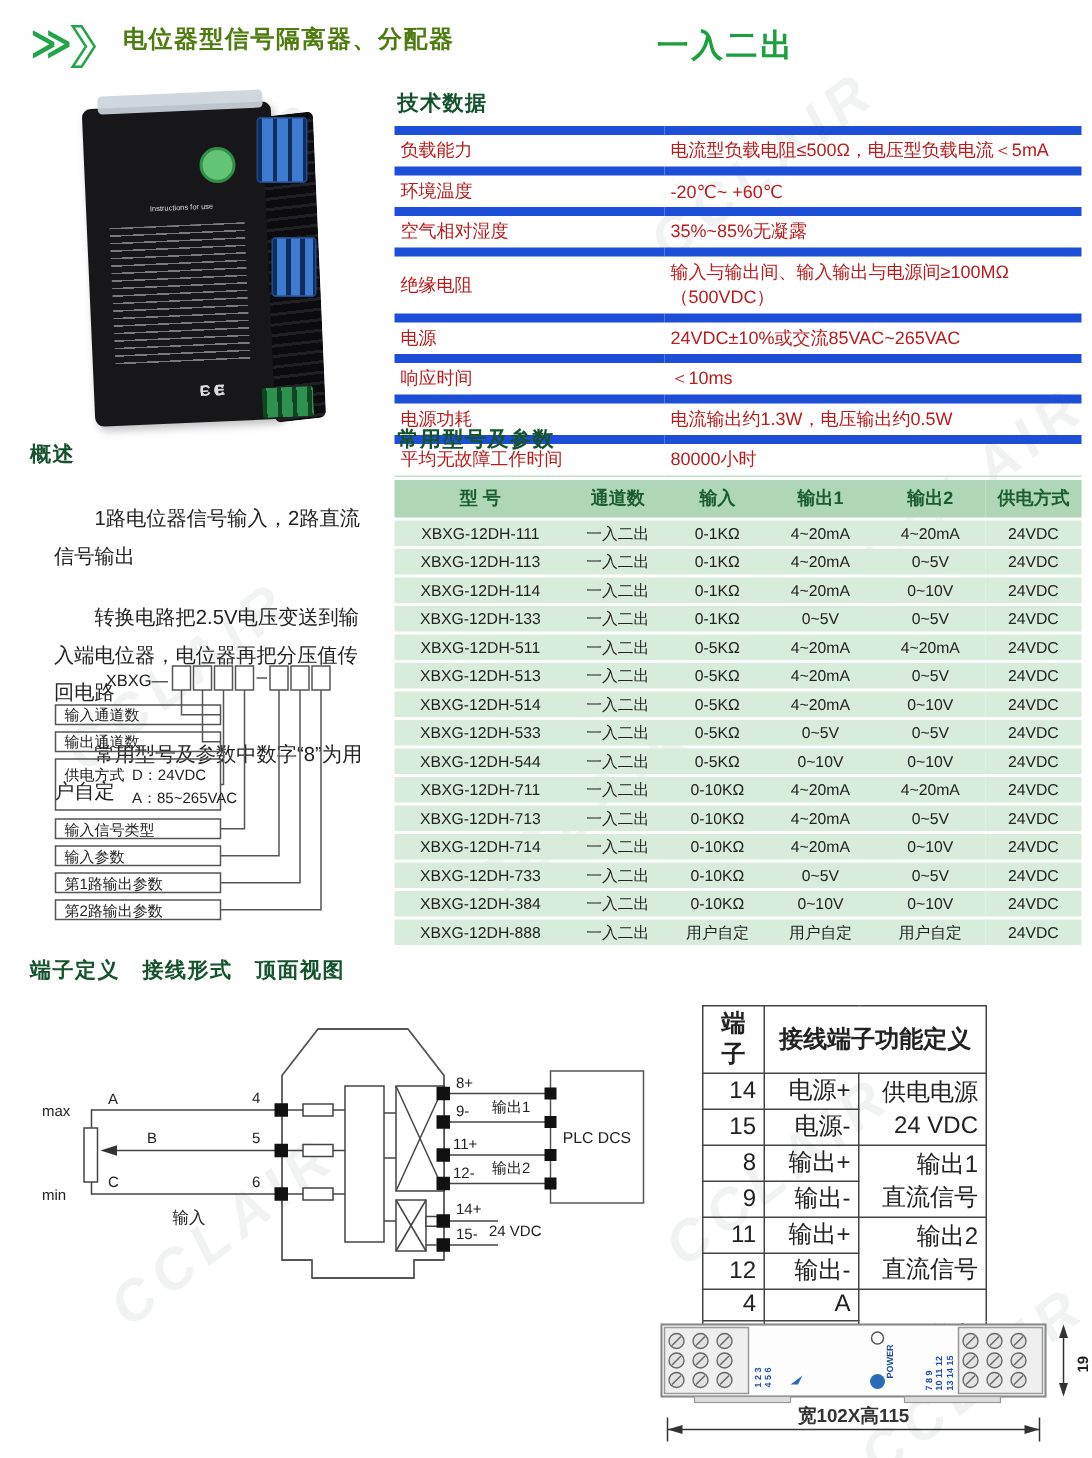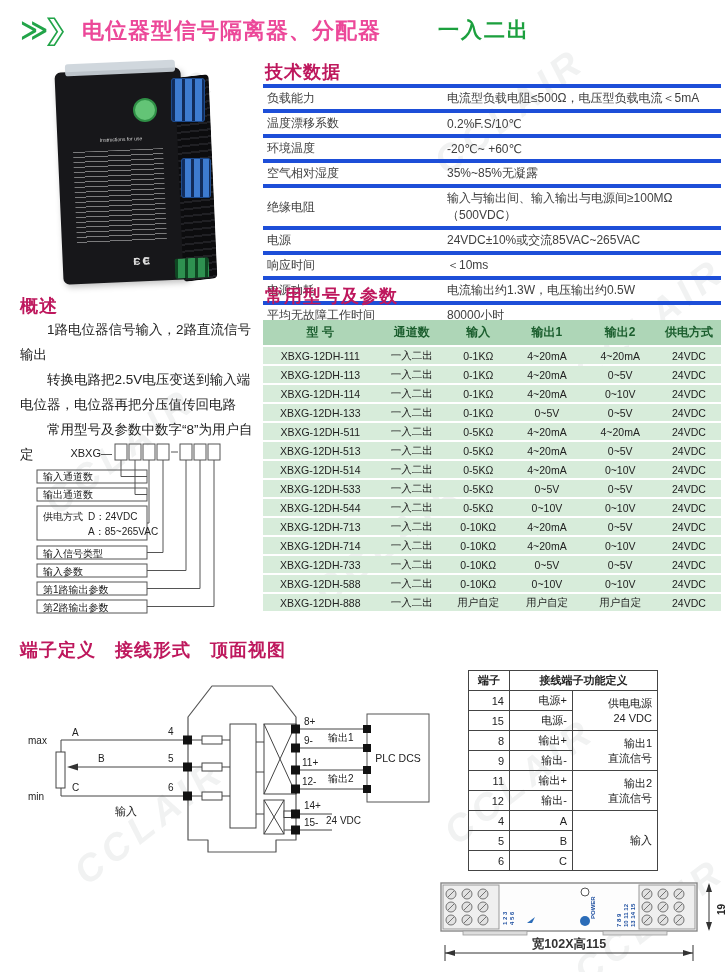--- a/index.html
+++ b/index.html
@@ -4,40 +4,40 @@
 <style>
   html,body{margin:0;padding:0}
   body{width:728px;height:972px;position:relative;background:#fff;
        font-family:"Liberation Sans","DejaVu Sans",sans-serif;color:#222;overflow:hidden}
   .wm{position:absolute;color:rgba(185,190,188,.20);font-weight:bold;font-style:italic;
       font-size:38px;letter-spacing:6px;transform:rotate(-38deg);pointer-events:none;user-select:none}
   
   .hdr{position:absolute;left:0;top:12px;width:728px;height:40px}
   .chev{position:absolute;left:20px;top:2px;font-size:27px;font-weight:bold;color:#22a449;letter-spacing:-4px}
   .chev .o{color:#fff;-webkit-text-stroke:1.6px #22a449}
-  .title{position:absolute;left:82px;top:4px;font-size:22px;font-weight:bold;color:#ec4899;letter-spacing:1px}
+  .title{position:absolute;left:82px;top:4px;font-size:16px;font-weight:bold;color:#4d7c0f;letter-spacing:1px}
   .subtitle{position:absolute;left:438px;top:4px;font-size:21px;font-weight:bold;color:#1ca03e;letter-spacing:2px}
   
-  .sec{position:absolute;font-size:18px;font-weight:bold;color:#be185d;letter-spacing:1px}
+  .sec{position:absolute;font-size:14px;font-weight:bold;color:#14532d;letter-spacing:1px}
   
   .tech{position:absolute;left:263px;top:84px;width:458px;border-collapse:collapse;font-size:12px}
-  .tech td{border-top:4px solid #1d4ed8;border-bottom:1px solid #bfe0c6;padding:2px 4px;height:14px;color:#404040}
+  .tech td{border-top:6px solid #1d4ed8;border-bottom:1px solid #bfe0c6;padding:2px 4px;height:14px;color:#b91c1c}
   .tech td.spec-label{width:172px}
   
   .ovw{position:absolute;left:20px;top:318px;width:240px;font-size:13.5px;line-height:1.85;color:#222}
-  .ovw p{margin:0;text-indent:2em}
+  .ovw p{margin:16px;text-indent:2em}
   
   .models{position:absolute;left:263px;top:318px;width:458px;border-collapse:separate;border-spacing:0 2px;font-size:10.5px}
   .models th{background:#aed6b7;color:#1b5e2e;font-size:12px;font-weight:bold;padding:4px 2px}
   .models td{background:#d7ecda;text-align:center;padding:1.5px 2px;color:#222}
   .models th:nth-child(1){width:25%}.models th:nth-child(2){width:15%}
   .models th:nth-child(3){width:14%}.models th:nth-child(4){width:16%}
   .models th:nth-child(5){width:16%}.models th:nth-child(6){width:14%}
   
-  .tdef{position:absolute;left:468px;top:670px;width:190px;border-collapse:collapse;font-size:11px}
+  .tdef{position:absolute;left:468px;top:670px;width:190px;border-collapse:collapse;font-size:16px}
   .tdef th,.tdef td{border:1px solid #444;padding:1px 5px;height:17px;color:#222}
   .tdef th{font-weight:bold;text-align:center}
   .tdef td.no{width:30px;text-align:right}
   .tdef td.nm{width:52px;text-align:right}
   .tdef td.fn{white-space:pre-line;text-align:right;vertical-align:middle;line-height:1.35}
   
   .svgbox{position:absolute}
   svg text{font-family:"Liberation Sans","DejaVu Sans",sans-serif}
   
   .photo{position:absolute;left:35px;top:60px;width:212px;height:232px}
@@ -92,24 +92,20 @@
   </div>
   <div class="p-green"></div>
 </div>
 
 <div class="sec" style="left:265px;top:60px">技术数据</div>
 <table class="tech">
   <tbody>
       <tr>
         <td class="spec-label">负载能力</td>
         <td class="spec-value">电流型负载电阻≤500Ω，电压型负载电流＜5mA</td>
-      </tr>
-      <tr>
-        <td class="spec-label">温度漂移系数</td>
-        <td class="spec-value">0.2%F.S/10℃</td>
       </tr>
       <tr>
         <td class="spec-label">环境温度</td>
         <td class="spec-value">-20℃~ +60℃</td>
       </tr>
       <tr>
         <td class="spec-label">空气相对湿度</td>
         <td class="spec-value">35%~85%无凝露</td>
       </tr>
       <tr>
@@ -260,20 +256,28 @@
       </tr>
       <tr>
         <td>XBXG-12DH-544</td>
         <td>一入二出</td>
         <td>0-5KΩ</td>
         <td>0~10V</td>
         <td>0~10V</td>
         <td>24VDC</td>
       </tr>
       <tr>
+        <td>XBXG-12DH-711</td>
+        <td>一入二出</td>
+        <td>0-10KΩ</td>
+        <td>4~20mA</td>
+        <td>4~20mA</td>
+        <td>24VDC</td>
+      </tr>
+      <tr>
         <td>XBXG-12DH-713</td>
         <td>一入二出</td>
         <td>0-10KΩ</td>
         <td>4~20mA</td>
         <td>0~5V</td>
         <td>24VDC</td>
       </tr>
       <tr>
         <td>XBXG-12DH-714</td>
         <td>一入二出</td>
@@ -284,21 +288,21 @@
       </tr>
       <tr>
         <td>XBXG-12DH-733</td>
         <td>一入二出</td>
         <td>0-10KΩ</td>
         <td>0~5V</td>
         <td>0~5V</td>
         <td>24VDC</td>
       </tr>
       <tr>
-        <td>XBXG-12DH-588</td>
+        <td>XBXG-12DH-384</td>
         <td>一入二出</td>
         <td>0-10KΩ</td>
         <td>0~10V</td>
         <td>0~10V</td>
         <td>24VDC</td>
       </tr>
       <tr>
         <td>XBXG-12DH-888</td>
         <td>一入二出</td>
         <td>用户自定</td>

